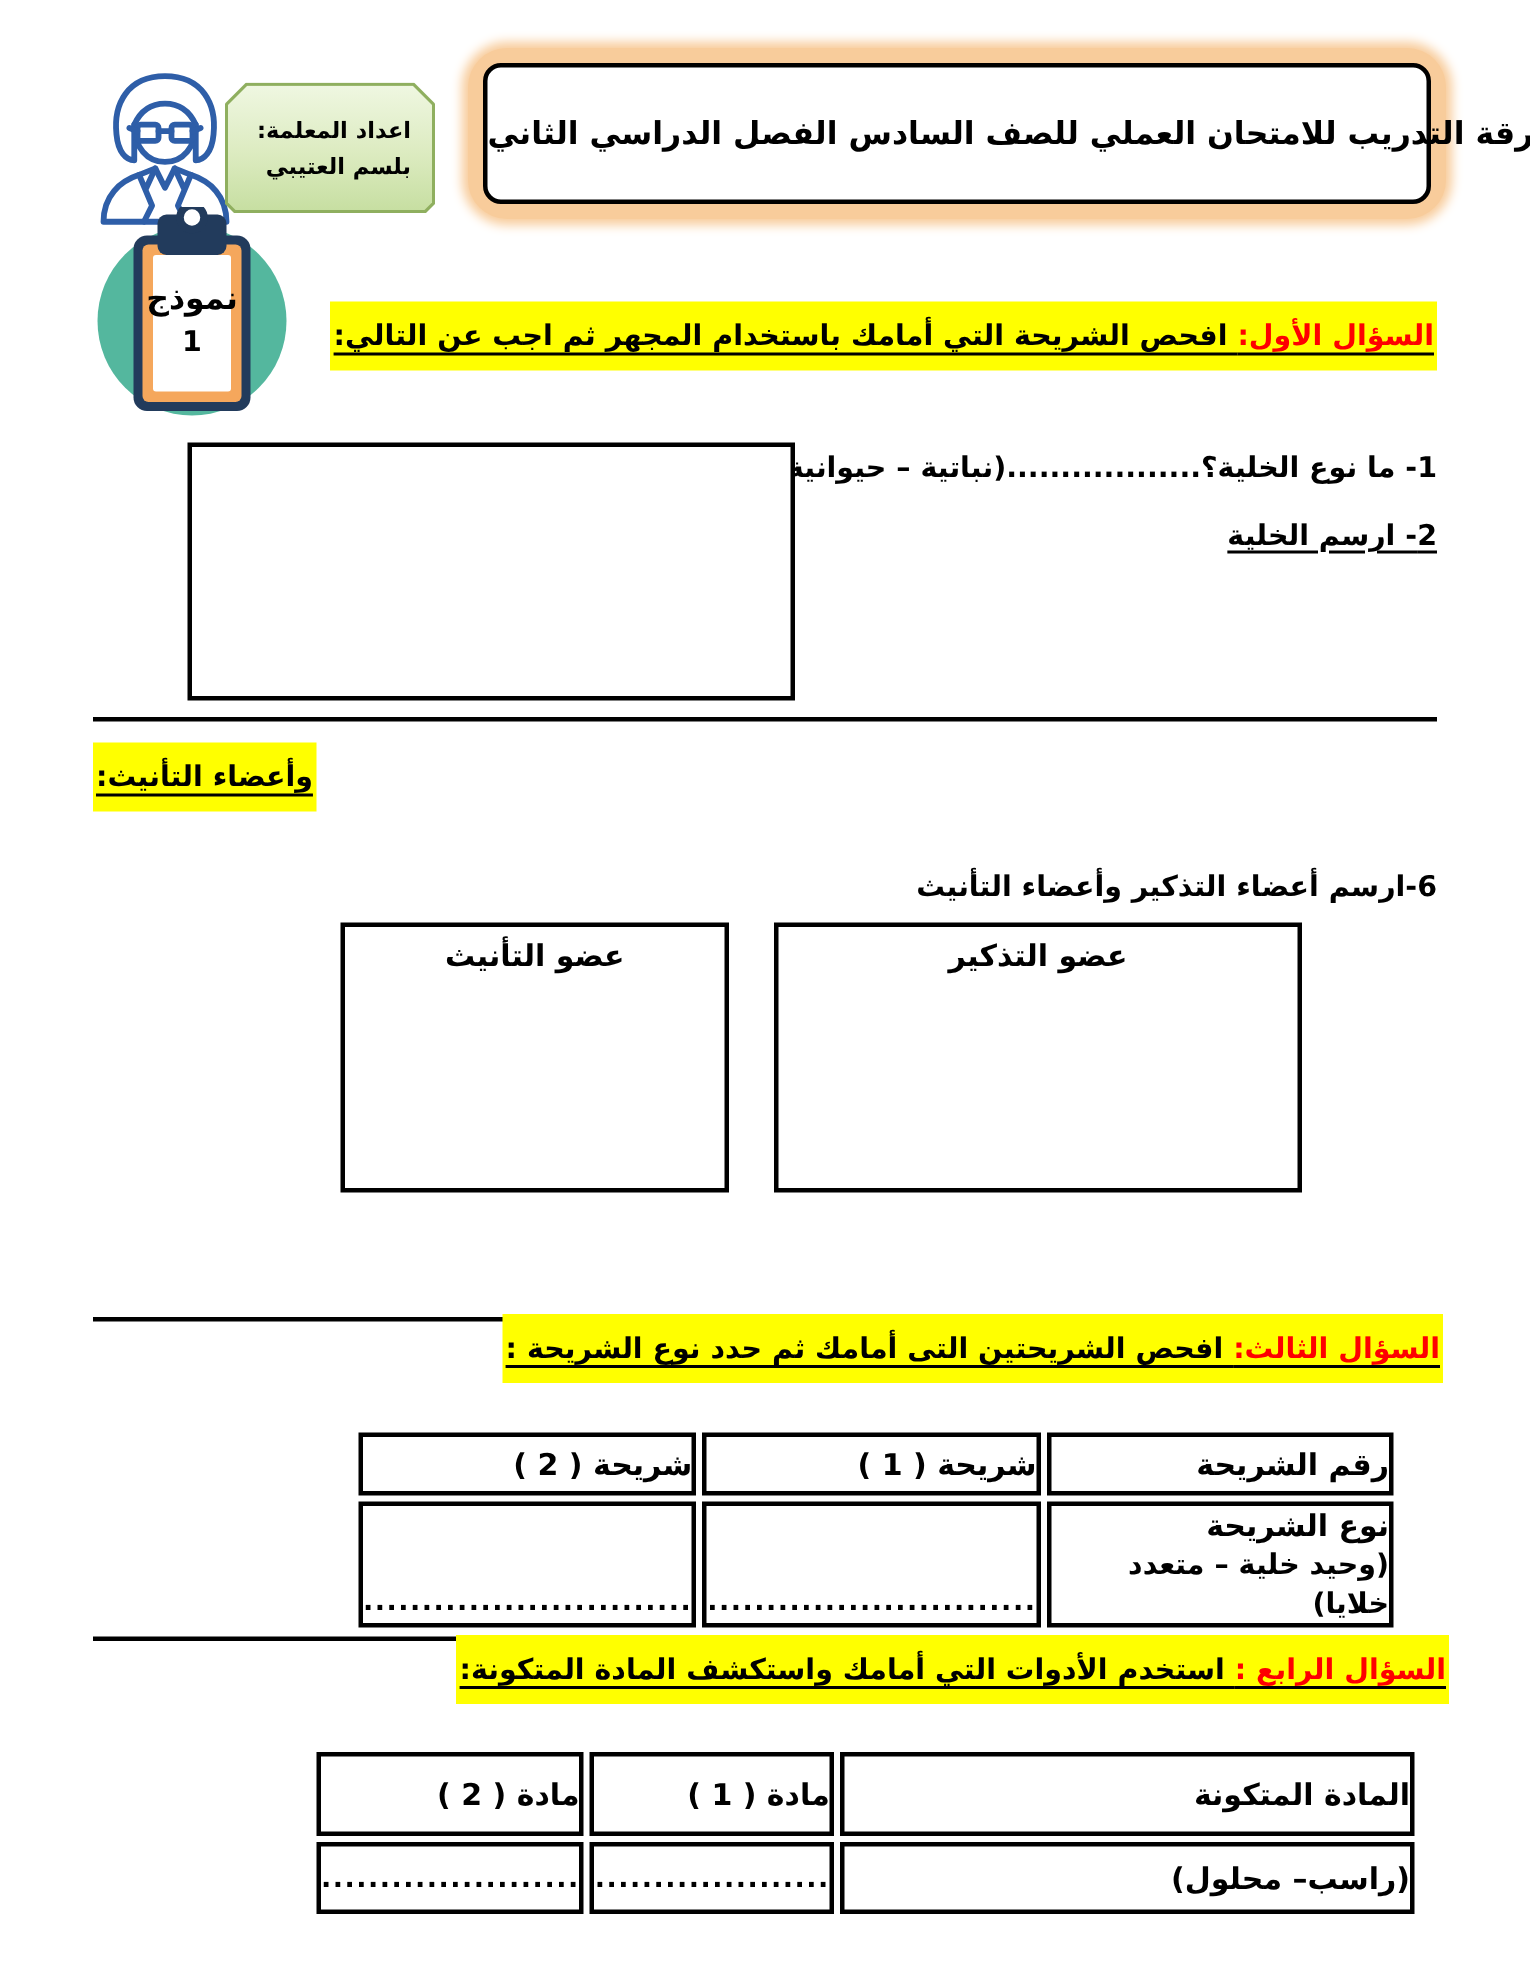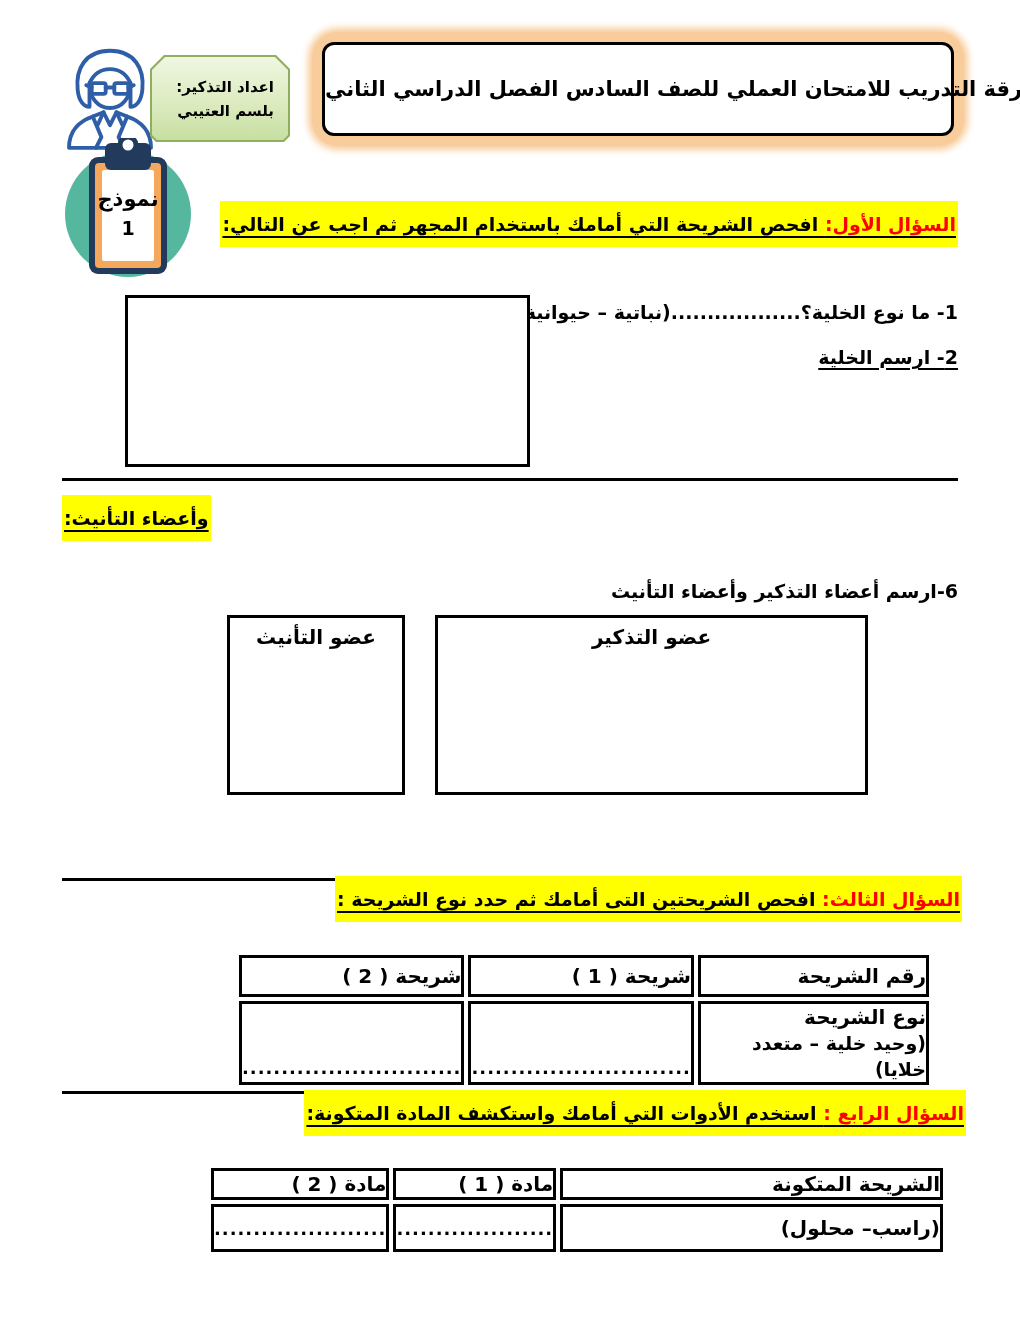--- a/index.html
+++ b/index.html
@@ -51,33 +51,33 @@
   .clip-label .l1{font-size:21px;line-height:30px;}
   .clip-label .l2{font-size:19px;line-height:28px;}
 
   
   .q1-box{left:125px;top:295px;width:405px;height:172px;border:3px solid #000;background:#fff;}
 
   
   .q2-table{left:227px;top:615px;width:641px;height:180px;display:flex;gap:5px;}
   .q2-cell{border:3px solid #000;background:#fff;padding-top:7px;text-align:center;
       font-weight:bold;font-size:20px;}
-  .q2-cell.male{width:433px;margin-left:25px;}
+  .q2-cell.male{width:352px;margin-left:25px;}
   .q2-cell.female{flex:1;}
 
   
   table.qtable{position:absolute;border-collapse:separate;border-spacing:4px;}
   table.qtable th,table.qtable td{border:3px solid #000;background:#fff;font-weight:bold;
       text-align:right;color:#000;}
   table.qtable th{font-size:20px;}
   .q3-table{left:235px;top:951px;width:698px;}
   .q3-table th{height:42px;}
   .q3-table td{height:62px;}
   .q4-table{left:207px;top:1164px;width:740px;}
-  .q4-table th{height:32px;}
+  .q4-table th{height:56px;}
   .q4-table td{height:48px;}
   .cell-two-line{vertical-align:top;}
   .cell-two-line .l1{font-size:20px;line-height:26px;}
   .cell-two-line .l2{font-size:19px;line-height:26px;}
   .dots-cell{vertical-align:bottom;font-size:18px;letter-spacing:1px;padding-bottom:4px;}
   .q4-table .dots-cell{vertical-align:middle;padding-bottom:0;}
   .q4-table td.ans-label{font-size:20px;}
 
   svg .stroke{fill:none;stroke:var(--c-blue);stroke-width:3.6;stroke-linecap:round;stroke-linejoin:round;}
   svg .stroke-fill{fill:#fff;stroke:var(--c-blue);stroke-width:3.6;stroke-linejoin:round;}
@@ -94,21 +94,21 @@
       <rect class="stroke-fill" x="33" y="40" width="13" height="10" rx="2"></rect>
       <rect class="stroke-fill" x="54" y="40" width="13" height="10" rx="2"></rect>
       <path class="stroke" d="M46,44 L54,44 M33,44 L28,42 M67,44 L72,42"></path>
       <path class="stroke-fill" d="M12,100 C12,84 22,75 34,71 L44,67 L50,79 L56,67 L66,71 C78,75 88,84 88,100 Z"></path>
       <path class="stroke" d="M44,67 L38,80 M56,67 L62,80 M34,71 L42,90 L37,100 M66,71 L58,90 L63,100"></path>
     </svg>
   </div>
 
   <div class="abs plaque">
     <div class="plaque-inner">
-      <div class="plaque-line">اعداد التذكير:</div>
+      <div class="plaque-line">اعداد المعلمة:</div>
       <div class="plaque-line">بلسم العتيبي</div>
     </div>
   </div>
 
   <div class="abs title-glow">
     <div class="title-inner">
       <div class="title-text">ورقة التدريب للامتحان العملي للصف السادس الفصل الدراسي الثاني</div>
     </div>
   </div>
 
@@ -191,21 +191,21 @@
   </div>
 
   <table class="qtable q4-table">
     <colgroup>
         <col style="width:61%">
         <col style="width:18%">
         <col style="width:21%">
       </colgroup>
     <tbody>
         <tr>
-      <th>الشريحة المتكونة</th>
+      <th>المادة المتكونة</th>
       <th>مادة ( 1 )</th>
       <th>مادة ( 2 )</th>
     </tr>
     <tr>
       <td class="ans-label">(راسب– محلول)</td>
       <td class="dots-cell">....................</td>
       <td class="dots-cell">......................</td>
     </tr>
   </tbody>
     </table>

